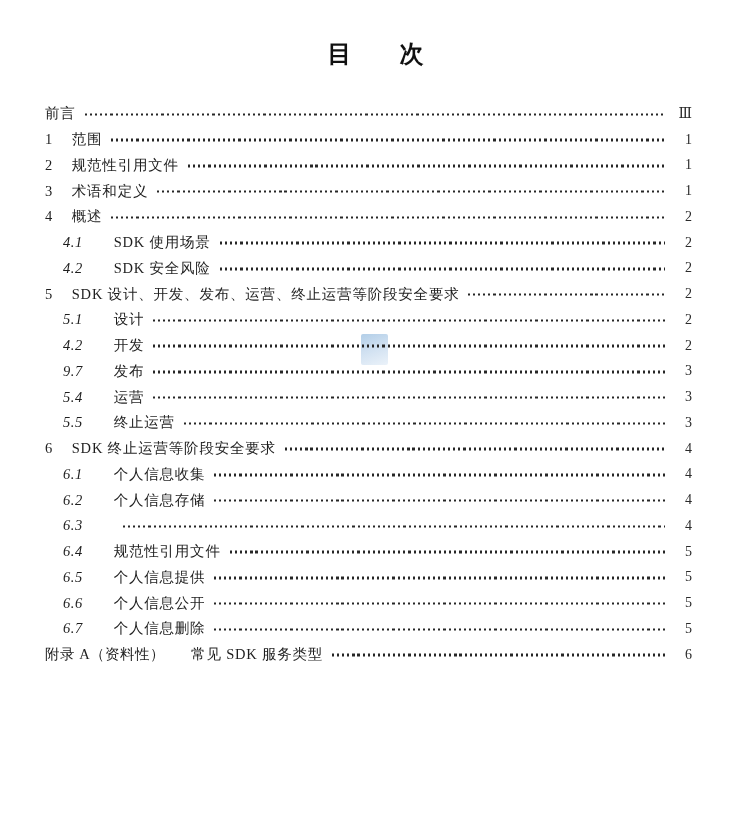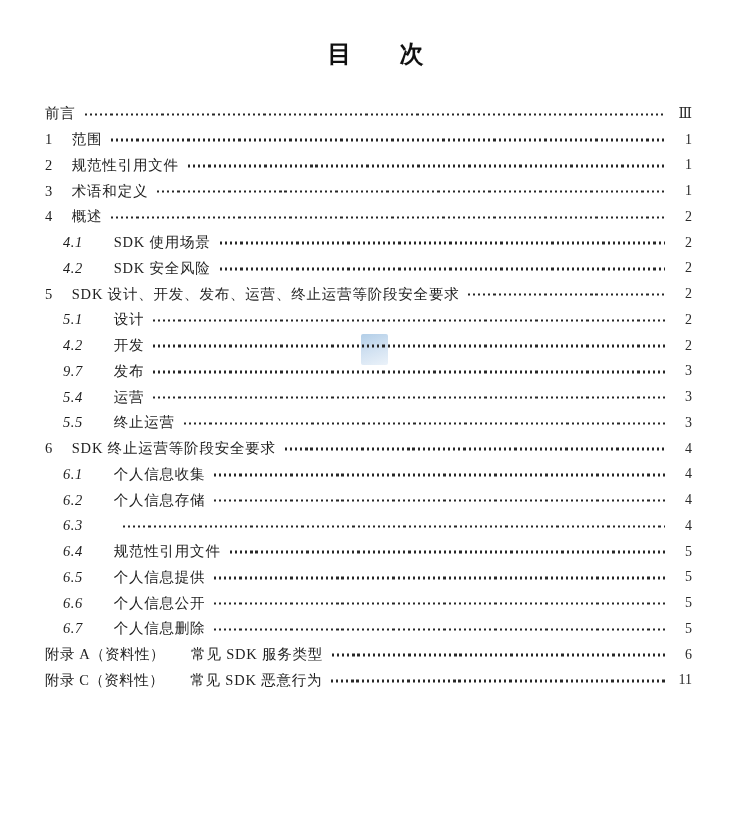--- a/index.html
+++ b/index.html
@@ -211,20 +211,14 @@
     <span class="label">个人信息删除</span>
     <span class="leader"></span>
     <span class="pagenum">5</span>
   </div>
       <div class="toc-row lv0 appendix">
     <span class="num">附录 A（资料性）</span>
     <span class="label">常见 SDK 服务类型</span>
     <span class="leader"></span>
     <span class="pagenum">6</span>
   </div>
-      <div class="toc-row lv0 appendix">
-    <span class="num">附录 C（资料性）</span>
-    <span class="label">常见 SDK 恶意行为</span>
-    <span class="leader"></span>
-    <span class="pagenum">11</span>
-  </div>
     </div>
 </div>
 
 </body></html>

